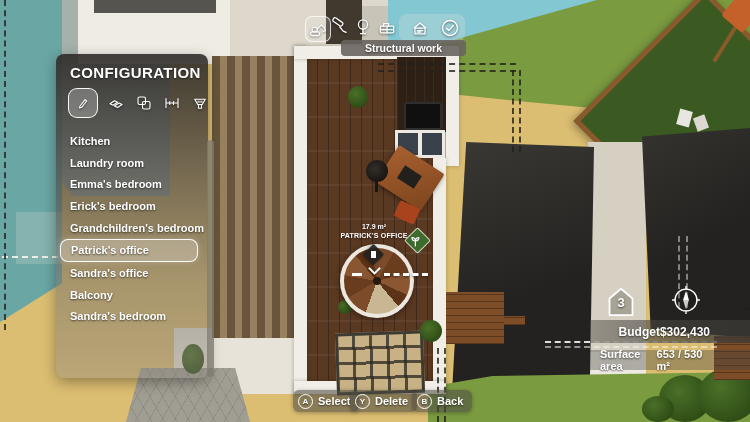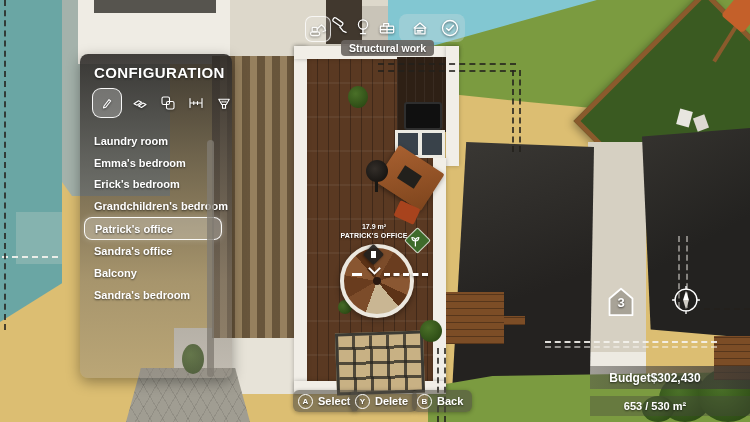--- a/index.html
+++ b/index.html
@@ -13,26 +13,26 @@
   .dotfloor{background-color:#96805e;background-image:linear-gradient(90deg,rgba(58,42,24,.5) 55%,transparent 55%);background-size:15px 6px;}
   .gravel{background-color:#a09d92;background-image:repeating-linear-gradient(60deg,rgba(0,0,0,.09) 0 1px,transparent 1px 11px),repeating-linear-gradient(-60deg,rgba(0,0,0,.09) 0 1px,transparent 1px 11px);}
   .wall{background:#f1eee7;box-shadow:0 0 4px rgba(0,0,0,.25);}
   .dashD{border-top:2px dashed rgba(35,32,28,.8);height:0;}
   .dashDV{border-left:2px dashed rgba(35,32,28,.8);width:0;}
   .dashW{border-top:2px dashed rgba(245,243,238,.9);height:0;}
   .dashWV{border-left:2px dashed rgba(215,212,205,.55);width:0;}
   .bush{border-radius:50%;background:radial-gradient(circle at 38% 35%,#4a7028,#24400f);}
   
   .tool-ic{width:22px;height:22px;display:flex;align-items:center;justify-content:center;filter:drop-shadow(0 1px 1px rgba(0,0,0,.5));}
-  .tooltip{background:rgba(105,100,95,.9);border-radius:4px;padding:2px 8px;font-size:10.5px;font-weight:bold;white-space:nowrap;}
-  .panel{border-radius:8px;background:linear-gradient(180deg,rgba(45,42,40,.9) 0%,rgba(70,66,62,.74) 30%,rgba(118,111,103,.52) 70%,rgba(140,133,124,.42) 100%);box-shadow:0 4px 14px rgba(0,0,0,.35);margin-left:24px;}
+  .tooltip{background:rgba(105,100,95,.9);border-radius:4px;padding:2px 24px;font-size:10.5px;font-weight:bold;white-space:nowrap;}
+  .panel{border-radius:8px;background:linear-gradient(180deg,rgba(45,42,40,.9) 0%,rgba(70,66,62,.74) 30%,rgba(118,111,103,.52) 70%,rgba(140,133,124,.42) 100%);box-shadow:0 4px 14px rgba(0,0,0,.35);}
   .panel-title{font-size:15px;font-weight:bold;letter-spacing:.4px;}
   .room-row{height:21.8px;display:flex;align-items:center;padding-left:14px;font-size:11px;font-weight:bold;box-sizing:border-box;}
   .room-row.selected{border:1.5px solid rgba(255,255,255,.95);border-radius:8px;background:rgba(255,255,255,.26);margin:0 10px 0 4px;padding-left:10px;height:23px;box-shadow:0 0 6px rgba(255,255,255,.25);}
-  .bar{display:flex;align-items:center;justify-content:center;box-sizing:border-box;margin-top:46px;}
+  .bar{display:flex;align-items:center;justify-content:flex-end;box-sizing:border-box;}
   .hint{height:22px;border-radius:6px;background:rgba(80,76,68,.58);display:flex;align-items:center;gap:5px;padding:0 9px 0 5px;box-shadow:0 1px 4px rgba(0,0,0,.3);}
   .hint .key{width:13px;height:13px;border:1.5px solid #fff;border-radius:50%;font-size:8px;font-weight:bold;display:flex;align-items:center;justify-content:center;}
   .hint .lbl{font-size:11px;font-weight:bold;}
 </style>
 </head>
 <body>
 
 <div id="stage">
 
   <div class="abs" style="left:30px;top:0;width:140px;height:196px;background:#a4b2ab;clip-path:polygon(0 0,100% 0,100% 100%,30% 100%,0 70%);"></div>
@@ -203,20 +203,21 @@
       </span>
       <span class="tool-ic" style="width:20px;height:20px;">
         <svg width="18" height="18" viewBox="0 0 24 24" fill="none" stroke="#fff" stroke-width="1.5" stroke-linejoin="round">
             <path d="M5 7 h14 l-4 7 h-6 z"></path>
             <path d="M10 14 h4 v5 h-4 z"></path>
             <path d="M9.5 9 v2.5 M12 9 v2.5 M14.5 9 v2.5"></path>
           </svg>
       </span>
     </div>
     <div class="abs" style="left:0;top:76px;width:152px;">
+      <div class="room-row txt">Kitchen</div>
       <div class="room-row txt">Laundry room</div>
       <div class="room-row txt">Emma's bedroom</div>
       <div class="room-row txt">Erick's bedroom</div>
       <div class="room-row txt">Grandchildren's bedroom</div>
       <div class="room-row txt selected">Patrick's office</div>
       <div class="room-row txt">Sandra's office</div>
       <div class="room-row txt">Balcony</div>
       <div class="room-row txt">Sandra's bedroom</div>
     </div>
   </div>
@@ -234,20 +235,21 @@
       <path d="M19 2.5 v4 M19 31.5 v4 M2.5 19 h4 M31.5 19 h4" stroke="#fff" stroke-width="1.6"></path>
       <path d="M19 8 L22.5 19 L15.5 19 Z" fill="#fff"></path>
       <path d="M19 30 L15.5 19 L22.5 19 Z" fill="#cfccc5"></path>
     </svg>
   </div>
   <div class="abs bar" style="left:590px;top:320px;width:160px;height:23px;background:linear-gradient(90deg,rgba(85,82,76,.5),rgba(58,56,52,.8));padding:0 40px 0 10px;">
     <span class="txt" style="font-size:12px;font-weight:bold;">Budget</span>
     <span class="txt" style="font-size:12px;font-weight:bold;">$302,430</span>
   </div>
   <div class="abs bar" style="left:590px;top:350px;width:160px;height:20px;background:rgba(70,68,63,.38);padding:0 40px 0 10px;">
+    <span class="txt" style="font-size:11px;font-weight:bold;">Surface area</span>
     <span class="txt" style="font-size:11px;font-weight:bold;">653 / 530 m²</span>
   </div>
 
   <div class="abs hint" style="left:293px;top:390px;">
     <span class="key txt">A</span>
     <span class="lbl txt">Select</span>
   </div>
   <div class="abs hint" style="left:350px;top:390px;">
     <span class="key txt">Y</span>
     <span class="lbl txt">Delete</span>

